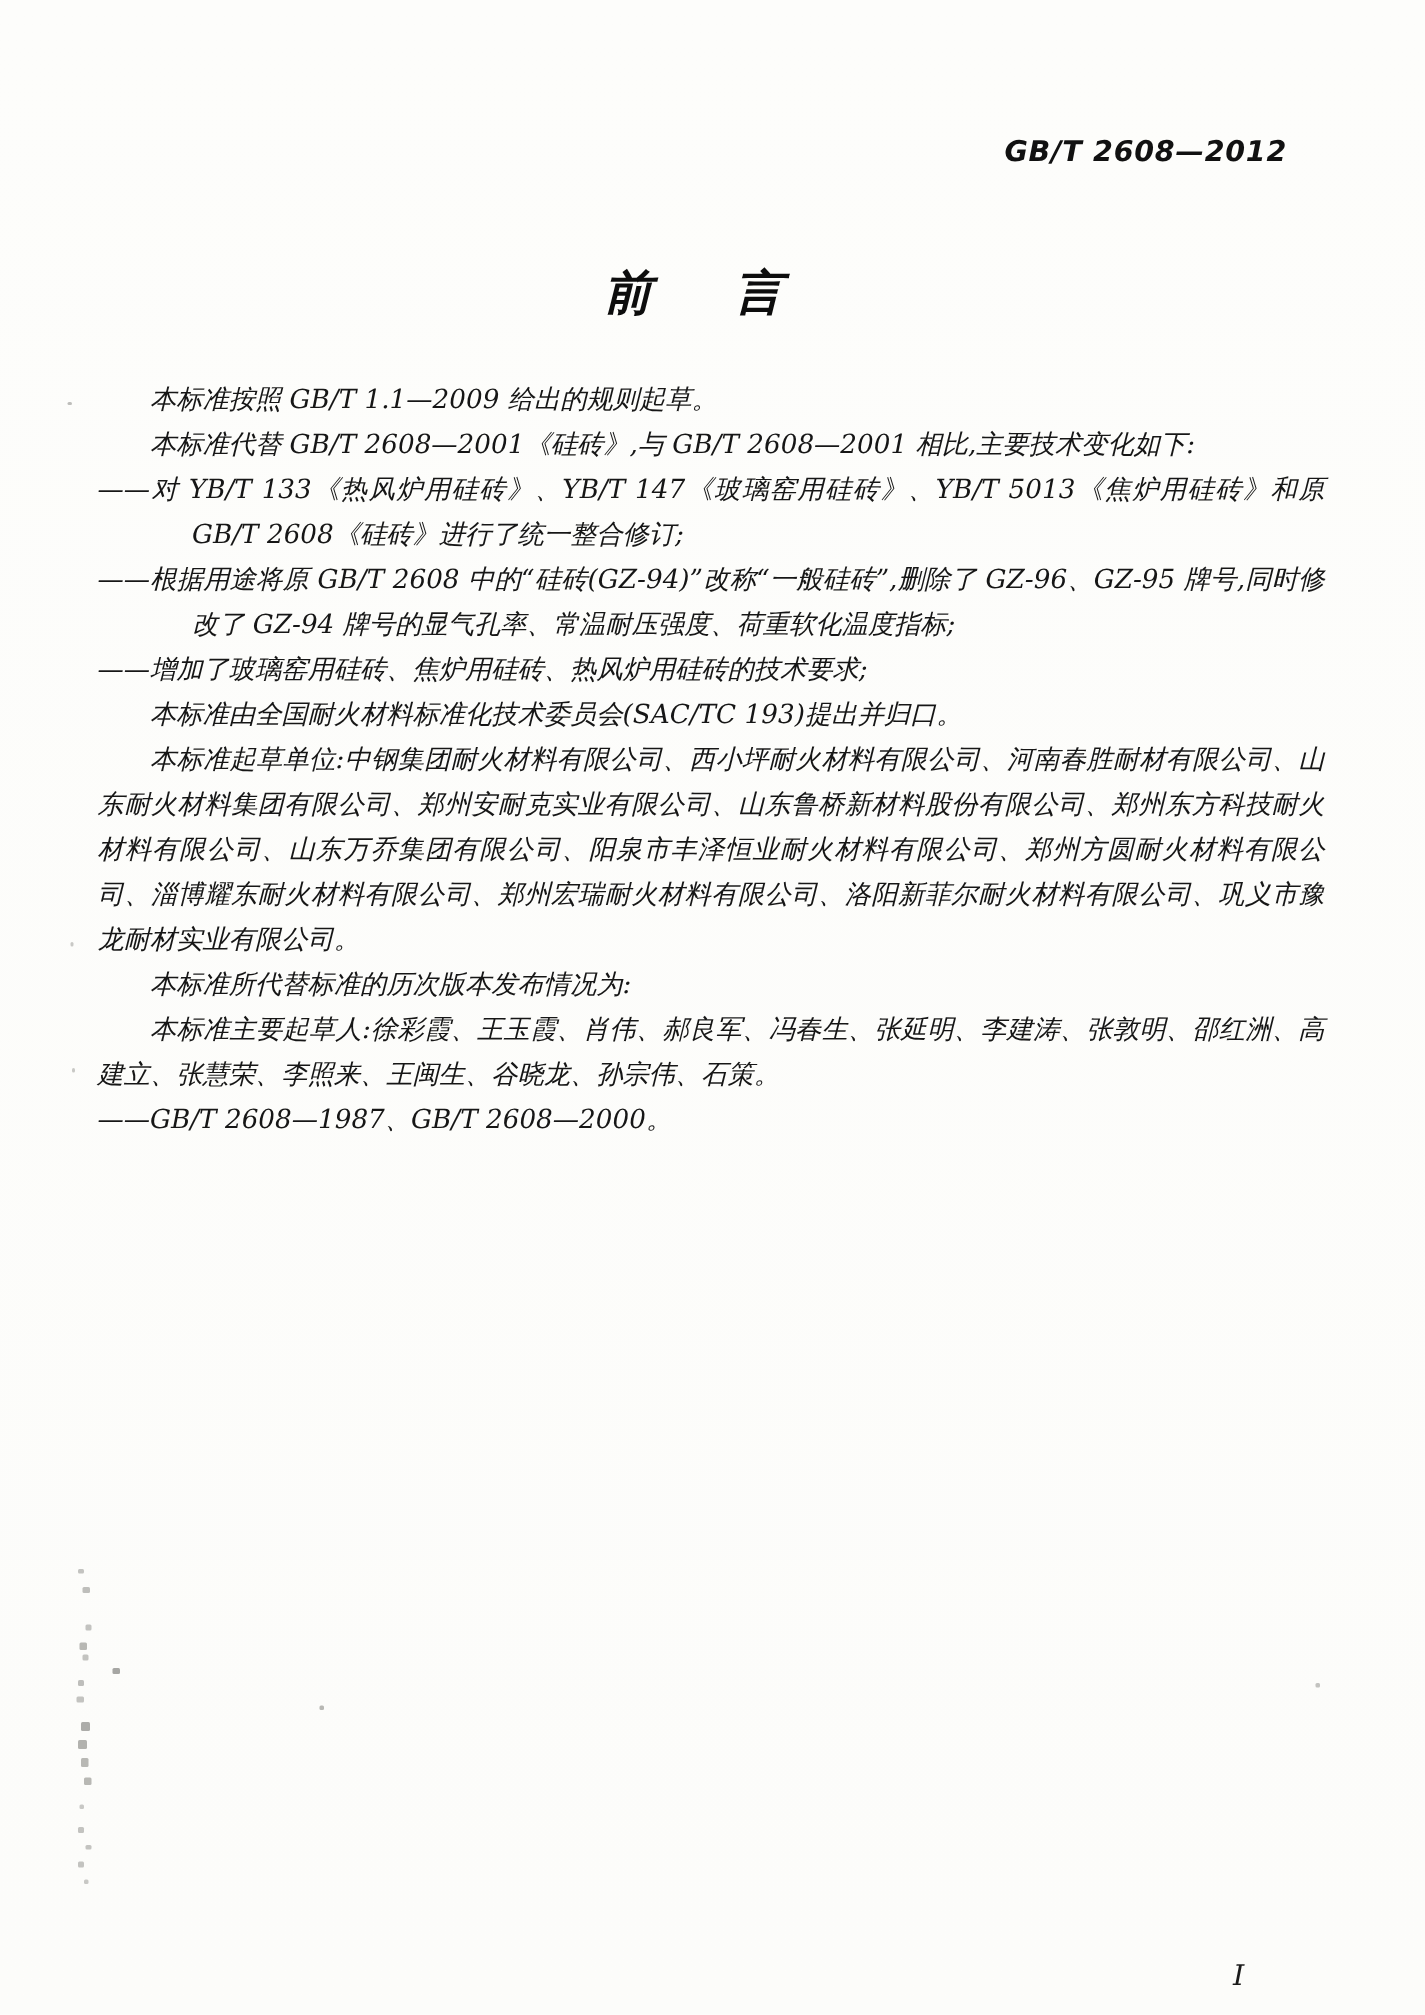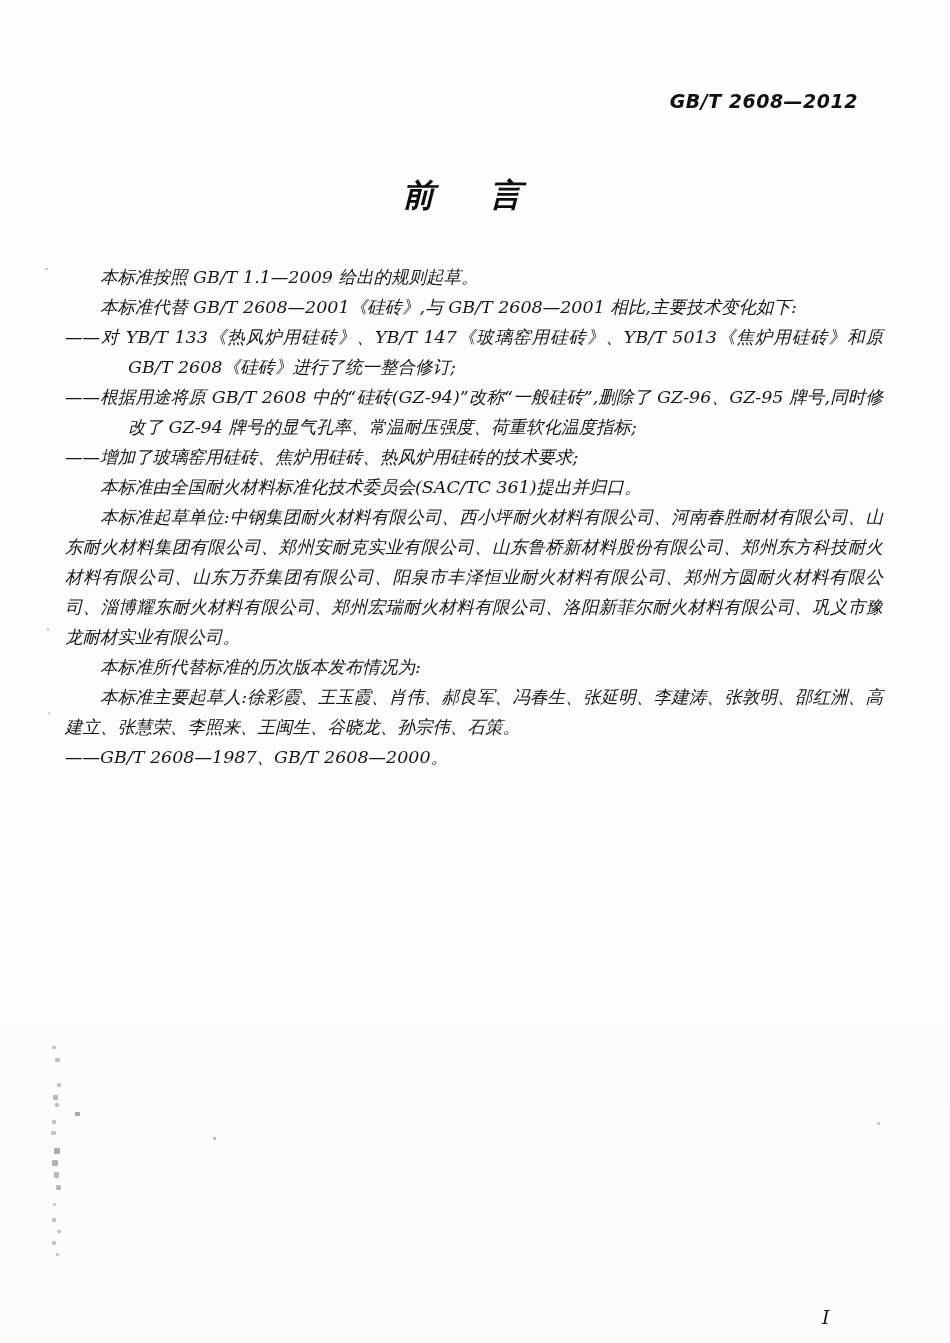--- a/index.html
+++ b/index.html
@@ -31,21 +31,21 @@
     display: flex; justify-content: center;
     gap: 55px;
     font-family: "DejaVu Sans", "Liberation Sans", sans-serif;
     font-weight: 700;
     font-size: 32px;
     line-height: 1.1;
     color: #0d0d0d;
   }
   .fw-body {
     position: absolute;
-    top: 262px; left: 65px; width: 818px;
+    top: 252px; left: 65px; width: 818px;
     font-size: 17.5px;
     line-height: 30px;
     text-align: justify;
     color: #161616;
   }
   .para { margin: 0; }
   .p-indent { text-indent: 2em; }
   .p-dash { padding-left: 3.6em; text-indent: -3.6em; }
   .p-dash::before { content: ""; }
   .page-number {
@@ -91,21 +91,21 @@
     <span>前</span>
     <span>言</span>
   </div>
 
   <div class="fw-body">
       <div class="para p-indent">本标准按照 GB/T 1.1—2009 给出的规则起草。</div>
       <div class="para p-indent">本标准代替 GB/T 2608—2001《硅砖》,与 GB/T 2608—2001 相比,主要技术变化如下:</div>
       <div class="para p-dash">——对 YB/T 133《热风炉用硅砖》、YB/T 147《玻璃窑用硅砖》、YB/T 5013《焦炉用硅砖》和原 GB/T 2608《硅砖》进行了统一整合修订;</div>
       <div class="para p-dash">——根据用途将原 GB/T 2608 中的“硅砖(GZ-94)”改称“一般硅砖”,删除了 GZ-96、GZ-95 牌号,同时修改了 GZ-94 牌号的显气孔率、常温耐压强度、荷重软化温度指标;</div>
       <div class="para p-dash">——增加了玻璃窑用硅砖、焦炉用硅砖、热风炉用硅砖的技术要求;</div>
-      <div class="para p-indent">本标准由全国耐火材料标准化技术委员会(SAC/TC 361)提出并归口。</div>
+      <div class="para p-indent">本标准由全国耐火材料标准化技术委员会(SAC/TC 193)提出并归口。</div>
       <div class="para p-indent">本标准起草单位:中钢集团耐火材料有限公司、西小坪耐火材料有限公司、河南春胜耐材有限公司、山东耐火材料集团有限公司、郑州安耐克实业有限公司、山东鲁桥新材料股份有限公司、郑州东方科技耐火材料有限公司、山东万乔集团有限公司、阳泉市丰泽恒业耐火材料有限公司、郑州方圆耐火材料有限公司、淄博耀东耐火材料有限公司、郑州宏瑞耐火材料有限公司、洛阳新菲尔耐火材料有限公司、巩义市豫龙耐材实业有限公司。</div>
       <div class="para p-indent">本标准所代替标准的历次版本发布情况为:</div>
       <div class="para p-indent">本标准主要起草人:徐彩霞、王玉霞、肖伟、郝良军、冯春生、张延明、李建涛、张敦明、邵红洲、高建立、张慧荣、李照来、王闽生、谷晓龙、孙宗伟、石策。</div>
       <div class="para p-dash">——GB/T 2608—1987、GB/T 2608—2000。</div>
     </div>
 
   <div class="page-number">I</div>
 
   <div>
     <i class="speck s1"></i>

